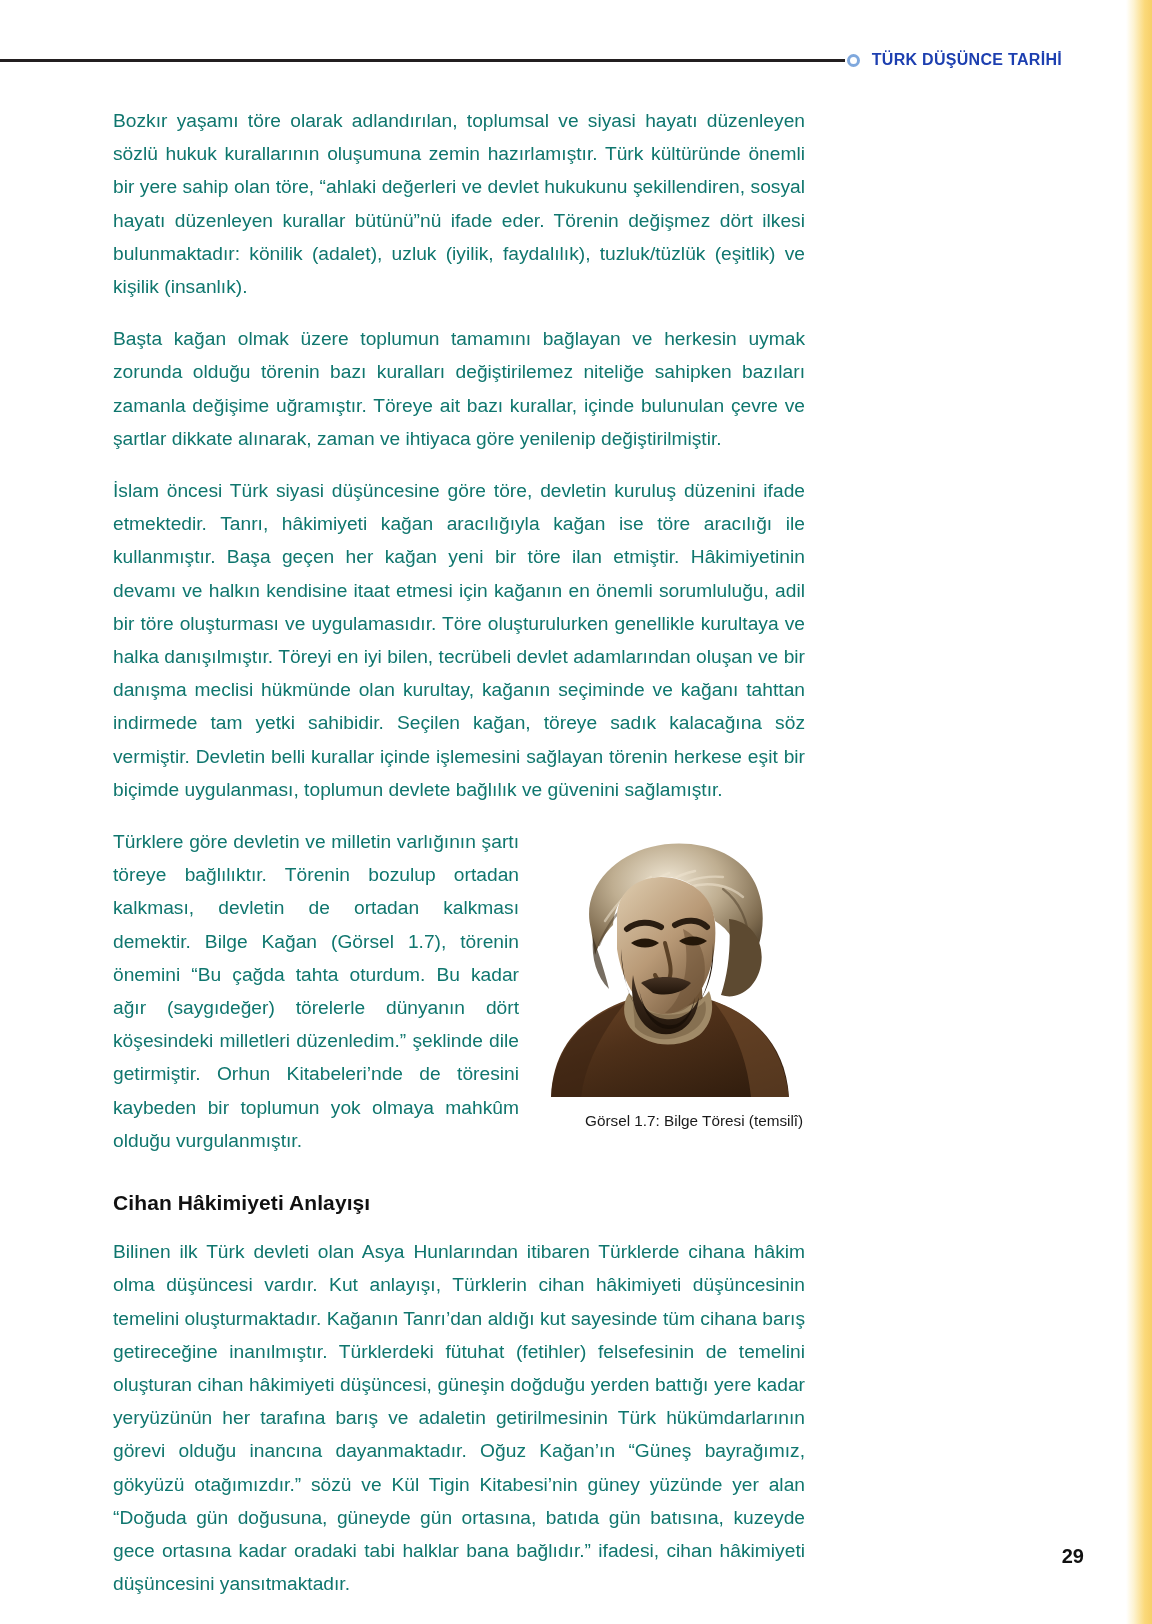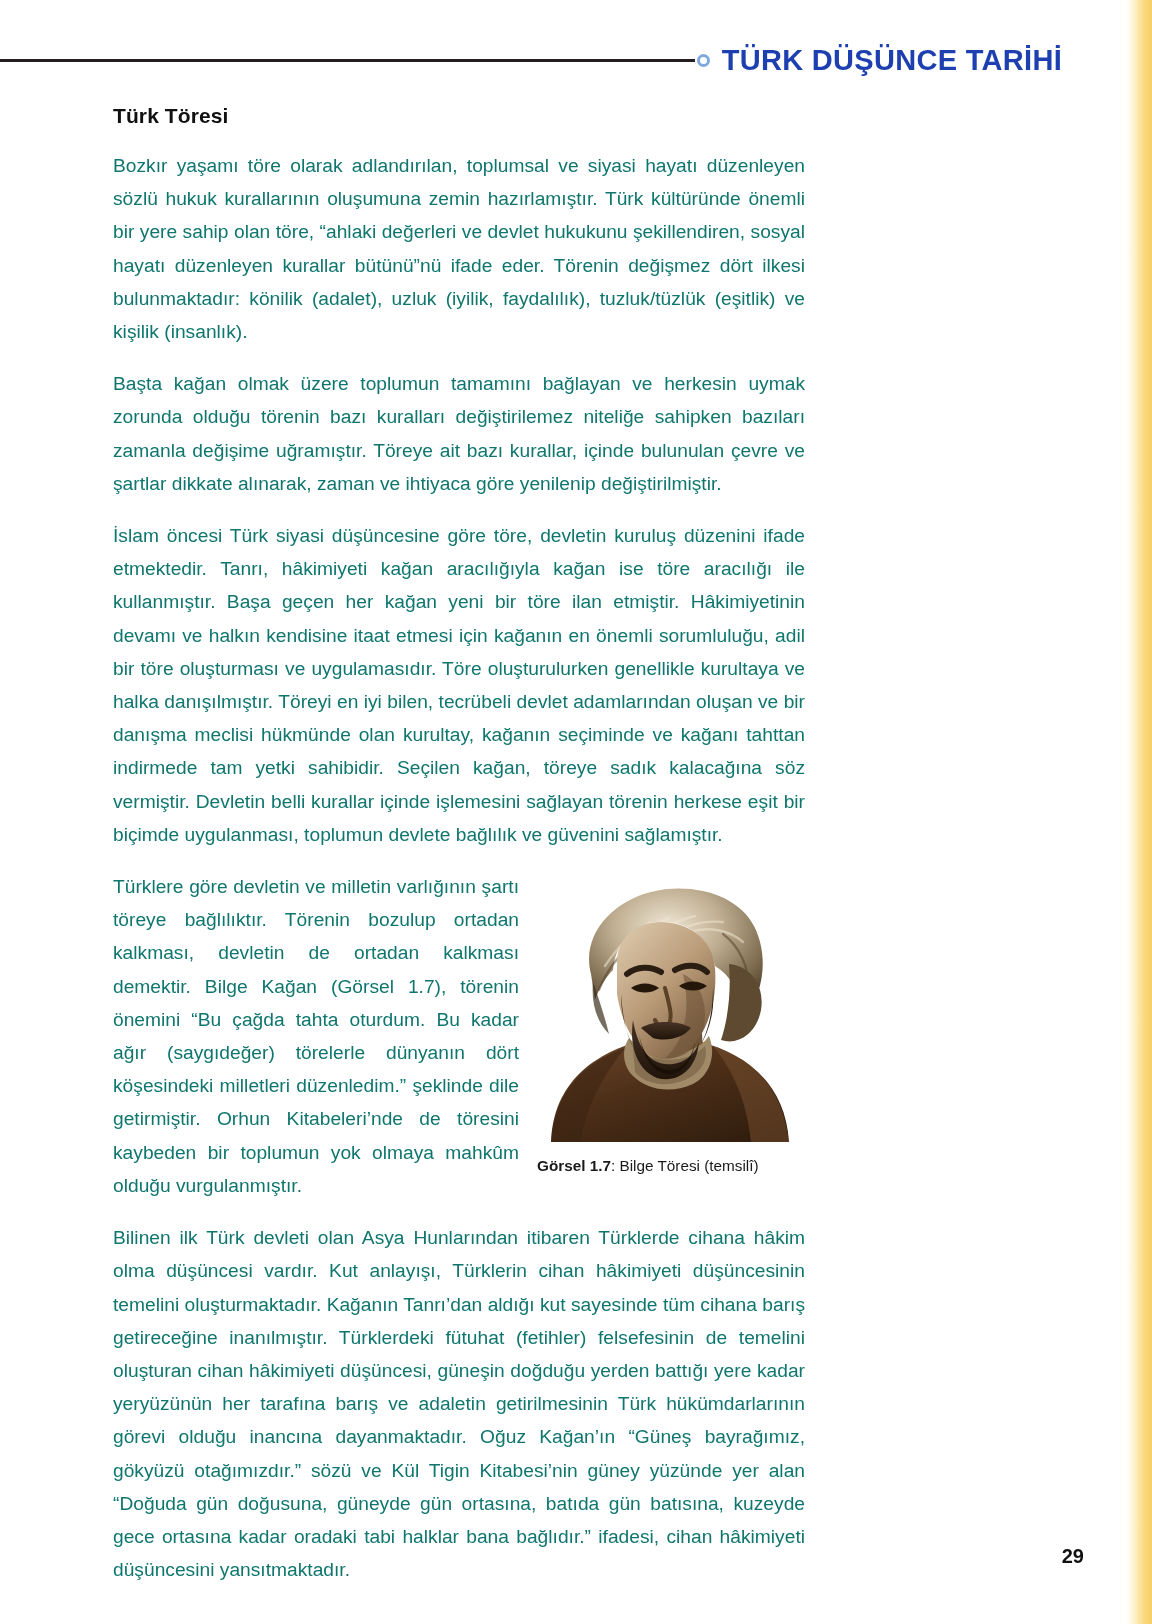--- a/index.html
+++ b/index.html
@@ -57,21 +57,21 @@
     width: 13px;
     height: 13px;
     border-radius: 50%;
     border: 3px solid #7fa8dd;
     background: #ffffff;
     box-sizing: border-box;
     flex: 0 0 auto;
     margin-right: 12px;
   }
   .rh-title {
-    font-size: 29px;
+    font-size: 16px;
     font-weight: bold;
     letter-spacing: 0.3px;
     color: #1d3fb0;
     white-space: nowrap;
     padding-right: 60px;
   }
 
   
   .content {
     position: absolute;
@@ -119,21 +119,21 @@
   }
   .figure-img svg { display: block; width: 100%; height: 100%; }
 
   .figure-caption {
     margin-top: 13px;
     font-size: 15.3px;
     line-height: 21px;
     color: #1a1a1a;
     padding-left: 4px;
   }
-  .figure-caption b { font-weight: bold; }
+  .figure-caption b { font-weight: normal; margin-left: 48px; }
 
   
   .folio {
     position: absolute;
     right: 68px;
     bottom: 56px;
     font-size: 20px;
     font-weight: bold;
     color: #111111;
   }
@@ -146,21 +146,20 @@
   <div class="edge-strip"></div>
 
   <div class="running-head">
     <div class="rh-rule"></div>
     <div class="rh-dot"></div>
     <div class="rh-title">TÜRK DÜŞÜNCE TARİHİ</div>
   </div>
 
   <div class="content">
 
-    <h2 class="section-title">Türk Töresi</h2>
 
     <p class="body-text">Bozkır yaşamı töre olarak adlandırılan, toplumsal ve siyasi hayatı düzenleyen sözlü hukuk kurallarının oluşumuna zemin hazırlamıştır. Türk kültüründe önemli bir yere sahip olan töre, “ahlaki değerleri ve devlet hukukunu şekillendiren, sosyal hayatı düzenleyen kurallar bütünü”nü ifade eder. Törenin değişmez dört ilkesi bulunmaktadır: könilik (adalet), uzluk (iyilik, faydalılık), tuzluk/tüzlük (eşitlik) ve kişilik (insanlık).</p>
     <p class="body-text">Başta kağan olmak üzere toplumun tamamını bağlayan ve herkesin uymak zorunda olduğu törenin bazı kuralları değiştirilemez niteliğe sahipken bazıları zamanla değişime uğramıştır. Töreye ait bazı kurallar, içinde bulunulan çevre ve şartlar dikkate alınarak, zaman ve ihtiyaca göre yenilenip değiştirilmiştir.</p>
     <p class="body-text">İslam öncesi Türk siyasi düşüncesine göre töre, devletin kuruluş düzenini ifade etmektedir. Tanrı, hâkimiyeti kağan aracılığıyla kağan ise töre aracılığı ile kullanmıştır. Başa geçen her kağan yeni bir töre ilan etmiştir. Hâkimiyetinin devamı ve halkın kendisine itaat etmesi için kağanın en önemli sorumluluğu, adil bir töre oluşturması ve uygulamasıdır. Töre oluşturulurken genellikle kurultaya ve halka danışılmıştır. Töreyi en iyi bilen, tecrübeli devlet adamlarından oluşan ve bir danışma meclisi hükmünde olan kurultay, kağanın seçiminde ve kağanı tahttan indirmede tam yetki sahibidir. Seçilen kağan, töreye sadık kalacağına söz vermiştir. Devletin belli kurallar içinde işlemesini sağlayan törenin herkese eşit bir biçimde uygulanması, toplumun devlete bağlılık ve güvenini sağlamıştır.</p>
 
     <div class="figure-float">
       <div class="figure-img">
         <svg viewBox="0 0 272 272" xmlns="http://www.w3.org/2000/svg" role="img">
           <defs>
             <radialGradient id="furG" cx="45%" cy="30%" r="75%">
@@ -254,20 +253,21 @@
           <path d="M180 118 C180 144 174 164 166 178 C176 162 182 142 180 118 Z" fill="#2a1d11"></path>
         </svg>
       </div>
       <div class="figure-caption">
         <b>Görsel 1.7</b><span>: </span><span>Bilge Töresi (temsilî)</span>
       </div>
     </div>
 
     <p class="body-text">Türklere göre devletin ve milletin varlığının şartı töreye bağlılıktır. Törenin bozulup ortadan kalkması, devletin de ortadan kalkması demektir. Bilge Kağan (Görsel 1.7), törenin önemini “Bu çağda tahta oturdum. Bu kadar ağır (saygıdeğer) törelerle dünyanın dört köşesindeki milletleri düzenledim.” şeklinde dile getirmiştir. Orhun Kitabeleri’nde de töresini kaybeden bir toplumun yok olmaya mahkûm olduğu vurgulanmıştır.</p>
 
+    <h2 class="section-title second">Cihan Hâkimiyeti Anlayışı</h2>
 
     <p class="body-text">Bilinen ilk Türk devleti olan Asya Hunlarından itibaren Türklerde cihana hâkim olma düşüncesi vardır. Kut anlayışı, Türklerin cihan hâkimiyeti düşüncesinin temelini oluşturmaktadır. Kağanın Tanrı’dan aldığı kut sayesinde tüm cihana barış getireceğine inanılmıştır. Türklerdeki fütuhat (fetihler) felsefesinin de temelini oluşturan cihan hâkimiyeti düşüncesi, güneşin doğduğu yerden battığı yere kadar yeryüzünün her tarafına barış ve adaletin getirilmesinin Türk hükümdarlarının görevi olduğu inancına dayanmaktadır. Oğuz Kağan’ın “Güneş bayrağımız, gökyüzü otağımızdır.” sözü ve Kül Tigin Kitabesi’nin güney yüzünde yer alan “Doğuda gün doğusuna, güneyde gün ortasına, batıda gün batısına, kuzeyde gece ortasına kadar oradaki tabi halklar bana bağlıdır.” ifadesi, cihan hâkimiyeti düşüncesini yansıtmaktadır.</p>
 
   </div>
 
   <div class="folio">29</div>
 
 </div>
 
 </body></html>

